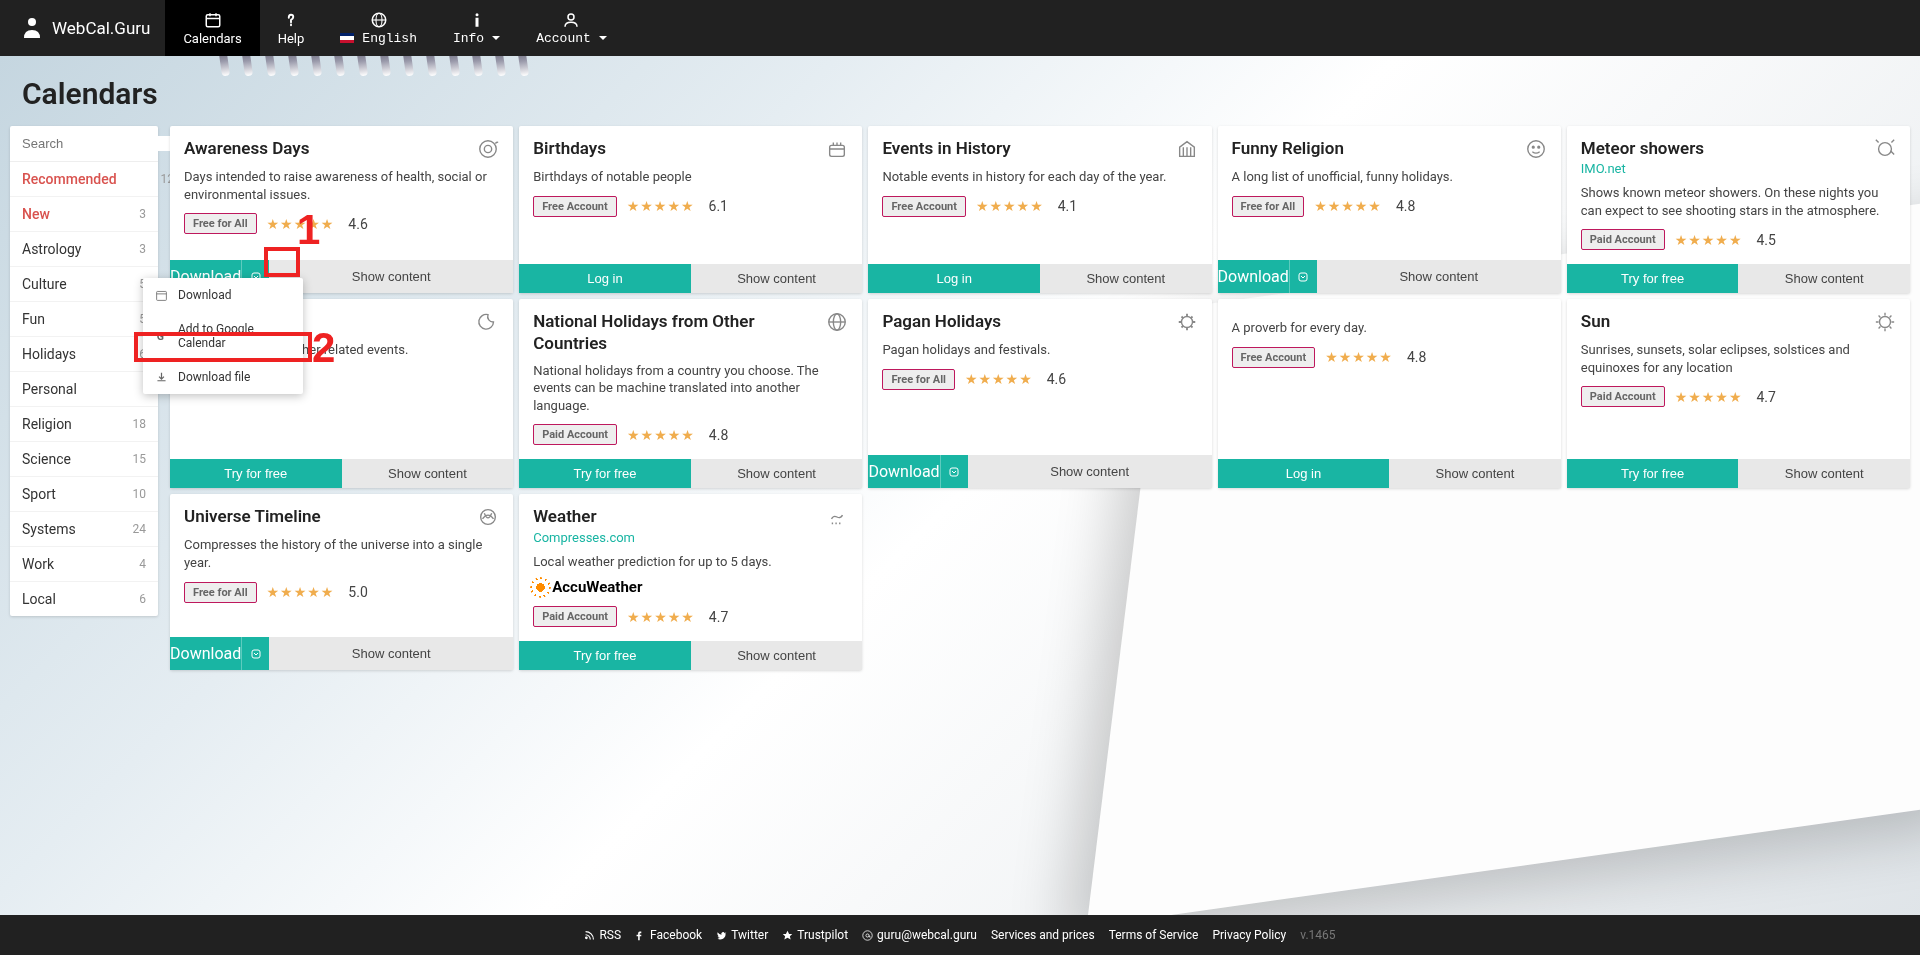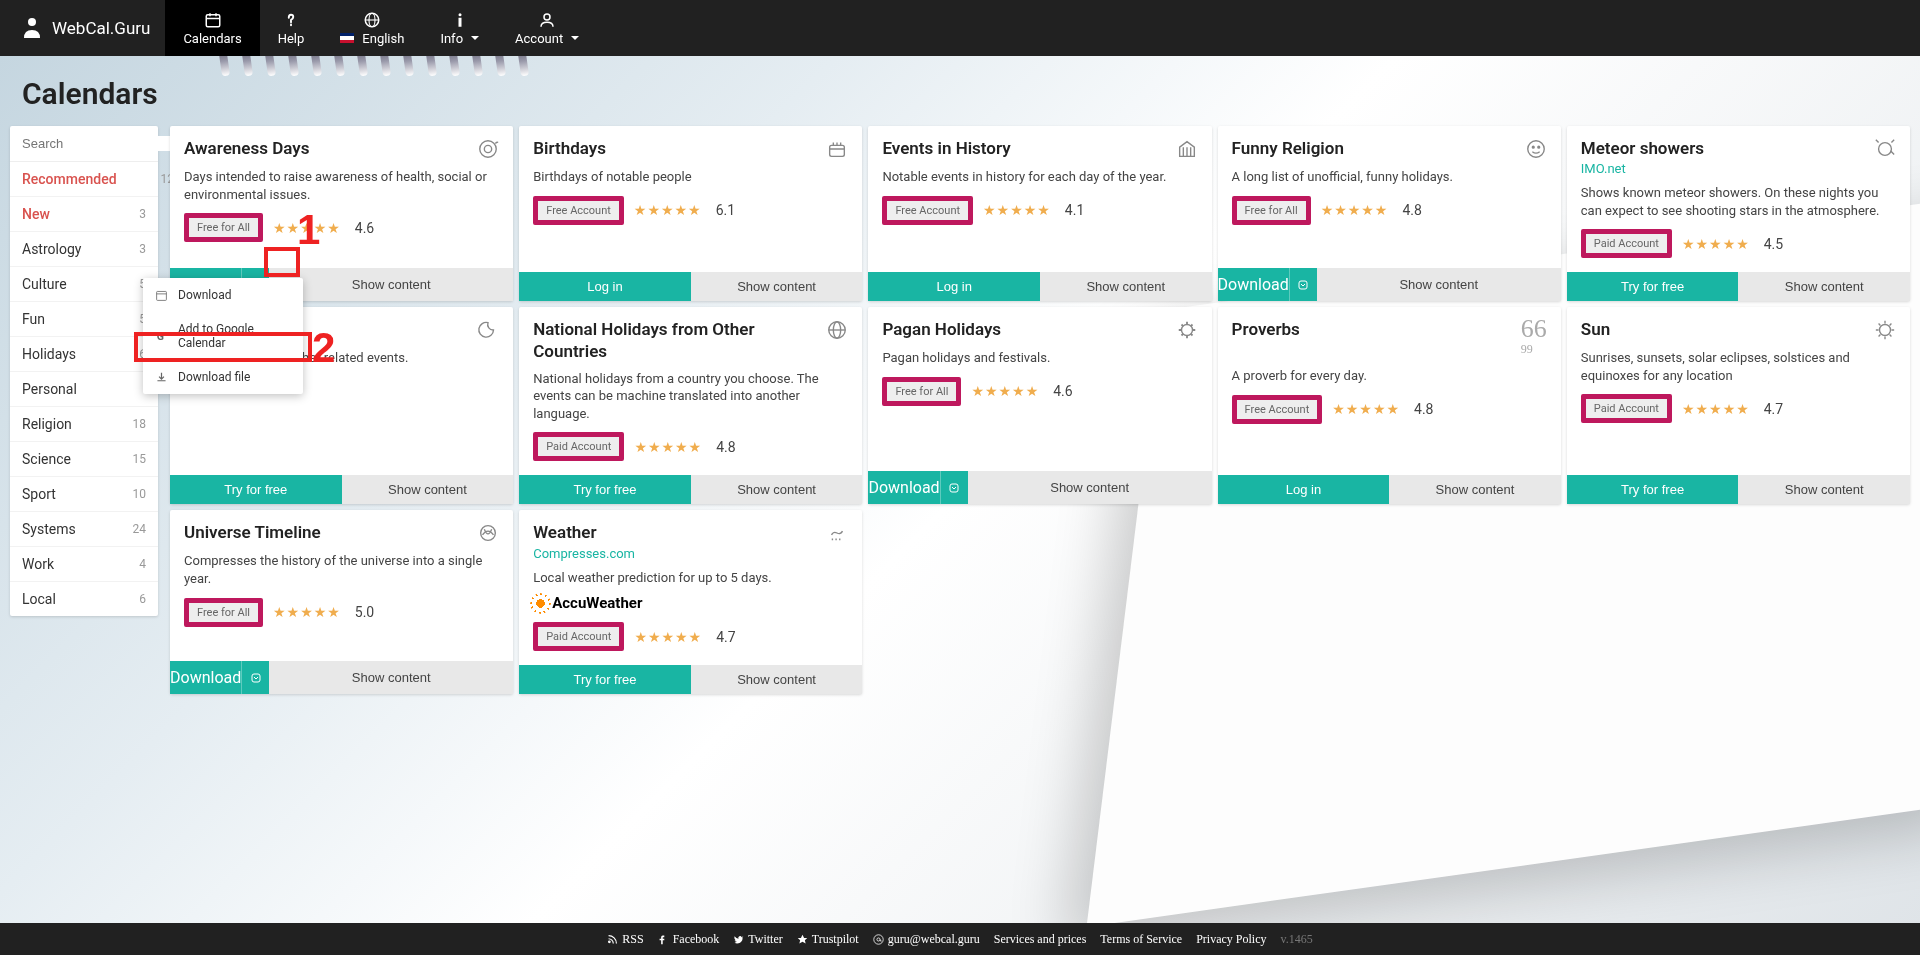--- a/index.html
+++ b/index.html
@@ -4,21 +4,21 @@
 <style>
 * { margin: 0; padding: 0; box-sizing: border-box; }
 body { font-family: -apple-system, BlinkMacSystemFont, "Segoe UI", Roboto, sans-serif; background: #eee; color: #333; overflow-x: hidden; }
 .topnav { background: #212121; height: 56px; display: flex; align-items: center; padding: 0 20px; }
 .brand { display: flex; align-items: center; gap: 8px; color: #fff; font-size: 17px; font-weight: 400; margin-right: 15px; }
 .brand-icon { width: 24px; height: 24px; fill: #fff; }
 .nav-item { color: #fff; display: flex; flex-direction: column; align-items: center; justify-content: center; height: 56px; padding: 0 18px; gap: 2px; font-size: 13px; cursor: pointer; }
 .nav-item.active { background: #000; }
 .nav-icon { width: 18px; height: 18px; fill: #fff; }
 .nav-flag { width: 14px; height: 10px; background: linear-gradient(180deg, #012169 33%, #fff 33%, #fff 66%, #c8102e 66%); display: inline-block; margin-right: 4px; }
-.nav-row { display: flex; align-items: center; gap: 4px; }
+.nav-row { display: flex; align-items: center; gap: 4px; font-family: Liberation Mono, monospace; }
 .chev-down { width: 0; height: 0; border-left: 4px solid transparent; border-right: 4px solid transparent; border-top: 4px solid #fff; margin-left: 4px; }
 
 .bg-image { position: fixed; top: 56px; left: 0; right: 0; bottom: 24px; background: linear-gradient(135deg, #c5d6e0 0%, #e5edf2 30%, #fff 50%, #dfe4e8 100%); z-index: -1; overflow: hidden; }
 .bg-spiral { position: absolute; top: -10px; left: 220px; display: flex; gap: 15px; }
 .bg-spiral span { width: 8px; height: 30px; background: linear-gradient(180deg, #556 0%, #99a 50%, #fff 100%); border-radius: 4px; transform: rotate(-8deg); }
 .bg-cal { position: absolute; right: -100px; top: 200px; width: 900px; height: 600px; background: #fdfdfd; transform: rotate(-8deg) skewX(-15deg); box-shadow: -20px 20px 60px rgba(0,0,0,.2); }
 
 .content { padding: 15px 10px; position: relative; min-height: calc(100vh - 80px); }
 .page-title { font-size: 30px; font-weight: 600; color: #222; margin: 5px 0 15px 12px; }
 .layout { display: flex; gap: 12px; align-items: flex-start; }
@@ -34,21 +34,21 @@
 
 .grid { flex: 1; display: grid; grid-template-columns: repeat(5, 1fr); gap: 6px; }
 .card { background: #fff; border-radius: 2px; box-shadow: 0 1px 3px rgba(0,0,0,.15); display: flex; flex-direction: column; }
 .card-body { padding: 12px 14px 14px; flex: 1; }
 .card-head { display: flex; justify-content: space-between; align-items: flex-start; gap: 8px; }
 .card-title { font-size: 17px; font-weight: 600; color: #222; line-height: 1.25; }
 .card-icon { width: 22px; height: 22px; stroke: #888; fill: none; stroke-width: 1.5; flex-shrink: 0; }
 .card-link { color: #19b5a3; font-size: 13px; display: block; margin-top: 2px; }
 .card-desc { font-size: 13px; color: #444; margin-top: 8px; line-height: 1.35; }
 .card-meta { display: flex; align-items: center; gap: 10px; margin-top: 10px; }
-.pill { background: #eee; color: #666; font-size: 11px; padding: 3px 8px; border: 5px solid #be185d; border-radius: 2px; }
+.pill { background: #eee; color: #666; font-size: 11px; padding: 3px 8px; border: 1px solid #be185d; border-radius: 2px; font-weight: bold; }
 .stars { color: #f0ad4e; font-size: 14px; letter-spacing: 1px; display: inline-flex; align-items: center; }
 .rating-val { font-size: 14px; color: #444; margin-left: 4px; }
 .card-actions { display: flex; }
 .btn { flex: 1; padding: 7px 0; font-size: 13px; text-align: center; cursor: pointer; border: none; }
 .btn-teal { background: #19b5a3; color: #fff; }
 .btn-teal-split { background: #19b5a3; color: #fff; display: flex; }
 .btn-teal-split .main { flex: 1; padding: 7px 0; }
 .btn-teal-split .drop { width: 28px; display: flex; align-items: center; justify-content: center; border-left: 1px solid rgba(255,255,255,.3); }
 .btn-gray { background: #e8e8e8; color: #444; }
 .quote-badge { float: right; font-family: Georgia, serif; font-size: 26px; color: #aaa; line-height: 20px; }
@@ -58,21 +58,21 @@
 .dropdown-item { display: flex; align-items: center; gap: 10px; padding: 10px 12px; font-size: 12px; cursor: pointer; color: #333; }
 .dd-icon { width: 13px; height: 13px; fill: #666; flex-shrink: 0; }
 
 .red-box { border: 4px solid #e22; position: absolute; z-index: 200; pointer-events: none; }
 .red-num { position: absolute; color: #e22; font-size: 42px; font-weight: 900; z-index: 200; font-family: Arial; }
 
 .accuweather { display: flex; align-items: center; gap: 4px; margin-top: 8px; font-weight: 700; font-size: 15px; color: #000; }
 .accu-icon { width: 15px; height: 15px; border-radius: 50%; background: radial-gradient(circle, #ff8c00 40%, transparent 40%); position: relative; }
 .accu-icon::before { content: ""; position: absolute; inset: -3px; background: repeating-conic-gradient(#ff8c00 0 10deg, transparent 10deg 30deg); border-radius: 50%; -webkit-mask: radial-gradient(circle, transparent 55%, #000 55%); }
 
-.footer { position: fixed; bottom: 0; left: 0; right: 0; background: #212121; color: #fff; height: 32px; display: flex; align-items: center; justify-content: center; gap: 14px; font-size: 12px; font-family: Liberation Serif, serif; }
+.footer { position: fixed; bottom: 0; left: 0; right: 0; background: #212121; color: #fff; height: 40px; display: flex; align-items: center; justify-content: center; gap: 14px; font-size: 12px; }
 .footer-link { color: #fff; display: flex; align-items: center; gap: 4px; cursor: pointer; }
 .footer-icon { width: 11px; height: 11px; fill: #fff; }
 .footer .ver { color: #777; }
 </style>
 </head>
 <body>
 
 <div class="bg-image">
   <div class="bg-spiral">
       <span></span>
@@ -432,27 +432,20 @@
                   <rect x="1" y="1" width="8" height="8" rx="2" fill="none" stroke="#fff"></rect>
                   <path d="M3 4 L5 6 L7 4" stroke="#fff" fill="none"></path>
                 </svg>
               </div>
             </div>
             <button class="btn btn-gray">Show content</button>
           </div>
         </div>
         <div class="card">
     <div class="card-body">
-      <div class="card-head">
-        <div>
-          <div class="card-title">Proverbs</div>
-
-        </div>
-        <div class="quote-badge">66<div>99</div></div>
-      </div>
       <div class="card-desc">A proverb for every day.</div>
 
       <div class="card-meta">
               <span class="pill">Free Account</span>
               <span class="stars">★★★★★</span>
               <span class="rating-val">4.8</span>
             </div>
     </div>
     <div class="card-actions">
             <button class="btn btn-teal">Log in</button>

